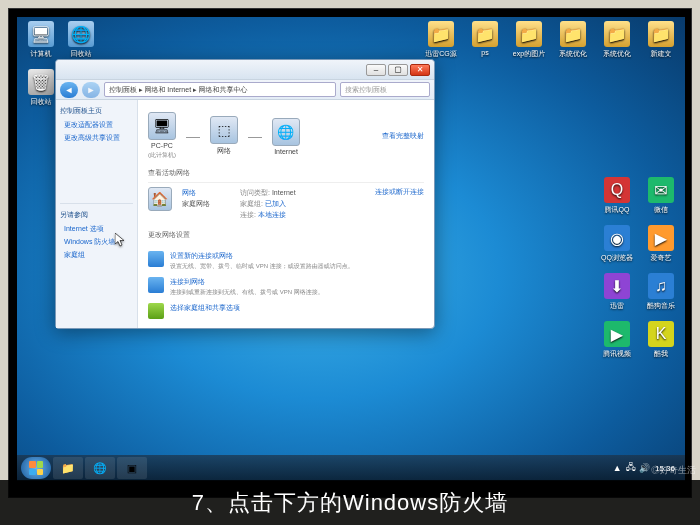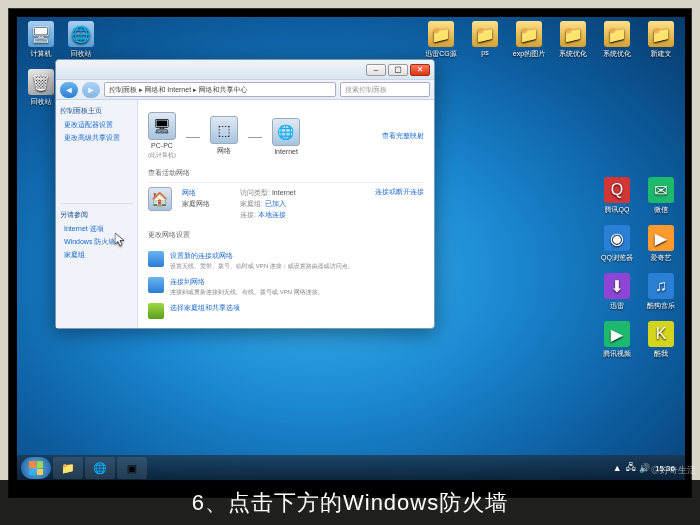--- a/index.html
+++ b/index.html
@@ -216,13 +216,13 @@
     <span>
             <div>15:36</div>
           </span>
   </div>
 </div>
 
 </div>
 </div>
 
 <div class="watermark">◎好奇生活</div>
-<div class="subtitle">6、点击下方的Windows防火墙</div>
+<div class="subtitle">7、点击下方的Windows防火墙</div>
 
 </body></html>

